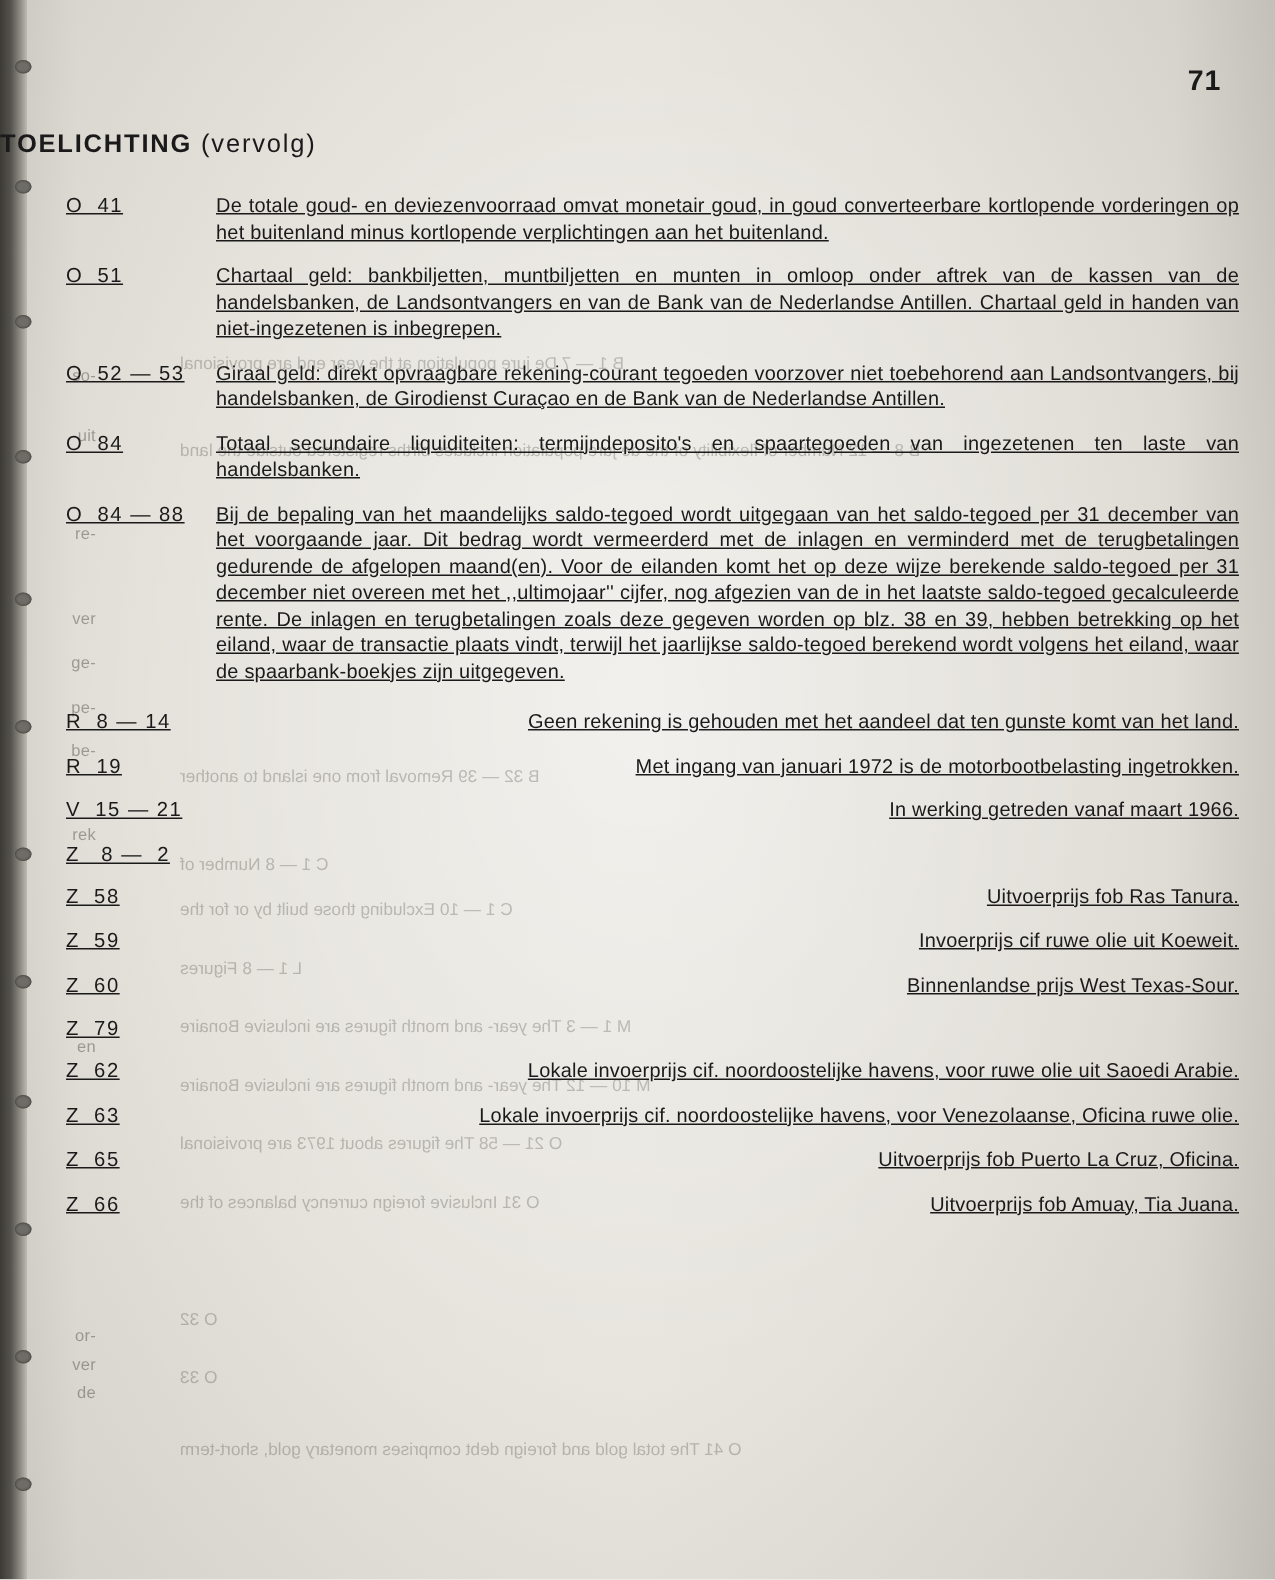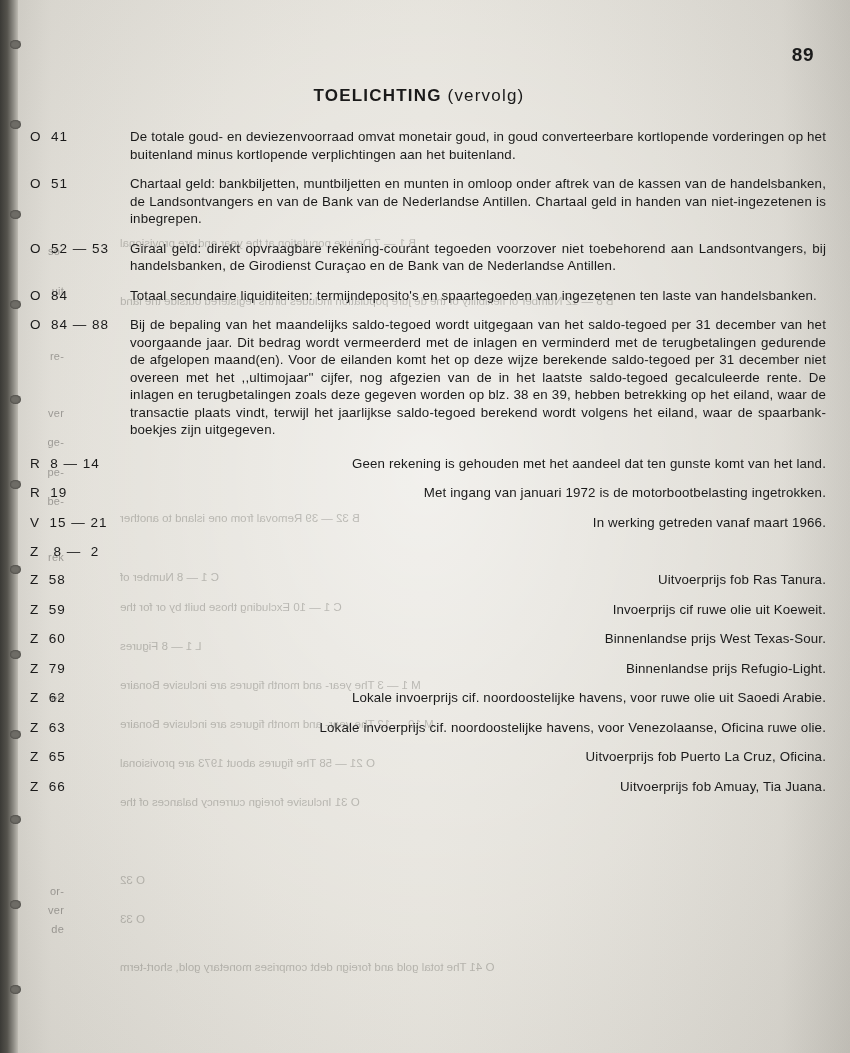--- a/index.html
+++ b/index.html
@@ -69,32 +69,32 @@
     right: 36px;
     top: 44px;
     font-size: 19px;
     font-weight: 700;
     letter-spacing: 0.5px;
   }
   .title {
     position: absolute;
     left: 0; right: 12px;
     top: 86px;
-    text-align: center;
     font-size: 17px;
     letter-spacing: 1.2px;
     font-weight: 700;
   }
   .title .vervolg { font-weight: 400; }
 
   .notes {
     position: absolute;
-    left: 30px;
+    left: 44px;
     top: 128px;
     right: 24px;
+    text-decoration: underline;
   }
   .note {
     display: flex;
     margin-bottom: 12px;
   }
   .note-code {
     width: 100px;
     flex: 0 0 100px;
     font-size: 13.5px;
     letter-spacing: 1px;
@@ -153,21 +153,21 @@
   <div class="ghost-block" style="left:120px; top:600px">C  1 — 10  Excluding those built by or for the</div>
   <div class="ghost-block" style="left:120px; top:639px">L  1 — 8   Figures</div>
   <div class="ghost-block" style="left:120px; top:678px">M  1 — 3   The year- and month figures are inclusive Bonaire</div>
   <div class="ghost-block" style="left:120px; top:717px">M 10 — 12  The year- and month figures are inclusive Bonaire</div>
   <div class="ghost-block" style="left:120px; top:756px">O 21 — 58  The figures about 1973 are provisional</div>
   <div class="ghost-block" style="left:120px; top:795px">O 31  Inclusive foreign currency balances of the</div>
   <div class="ghost-block" style="left:120px; top:960px">O 41  The total gold and foreign debt comprises monetary gold, short-term</div>
   <div class="ghost-block" style="left:120px; top:873px">O 32</div>
   <div class="ghost-block" style="left:120px; top:912px">O 33</div>
 
-  <div class="pageno">89</div>
+  <div class="pageno">71</div>
 
   <div class="title">
     <span>TOELICHTING</span>
     <span class="vervolg">(vervolg)</span>
   </div>
 
   <div class="notes">
 
     <div class="note">
       <div class="note-code">O  41</div>
@@ -226,21 +226,20 @@
       <div class="note-text">Invoerprijs cif ruwe olie uit Koeweit.</div>
     </div>
 
     <div class="note single">
       <div class="note-code">Z  60</div>
       <div class="note-text">Binnenlandse prijs West Texas-Sour.</div>
     </div>
 
     <div class="note single">
       <div class="note-code">Z  79</div>
-      <div class="note-text">Binnenlandse prijs Refugio-Light.</div>
     </div>
 
     <div class="note single">
       <div class="note-code">Z  62</div>
       <div class="note-text">Lokale invoerprijs cif. noordoostelijke havens, voor ruwe olie uit Saoedi Arabie.</div>
     </div>
 
     <div class="note single">
       <div class="note-code">Z  63</div>
       <div class="note-text">Lokale invoerprijs cif. noordoostelijke havens, voor Venezolaanse, Oficina ruwe olie.</div>

